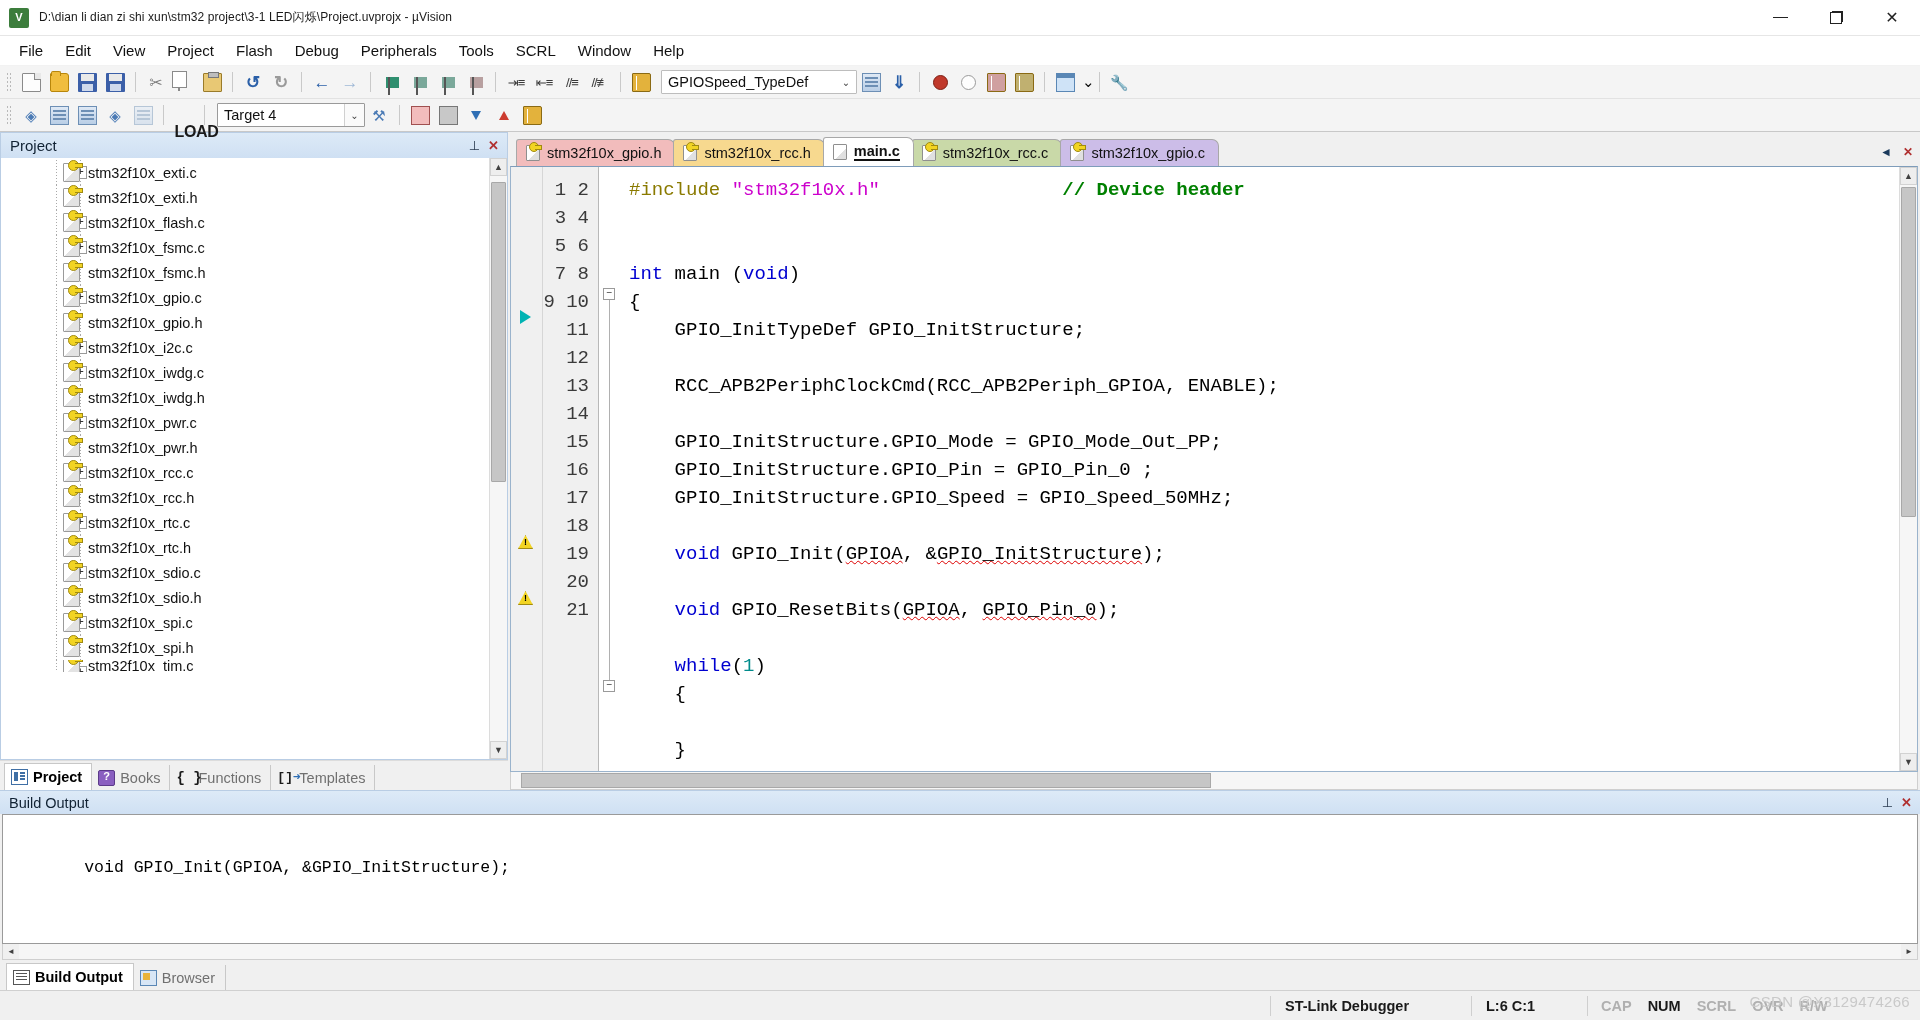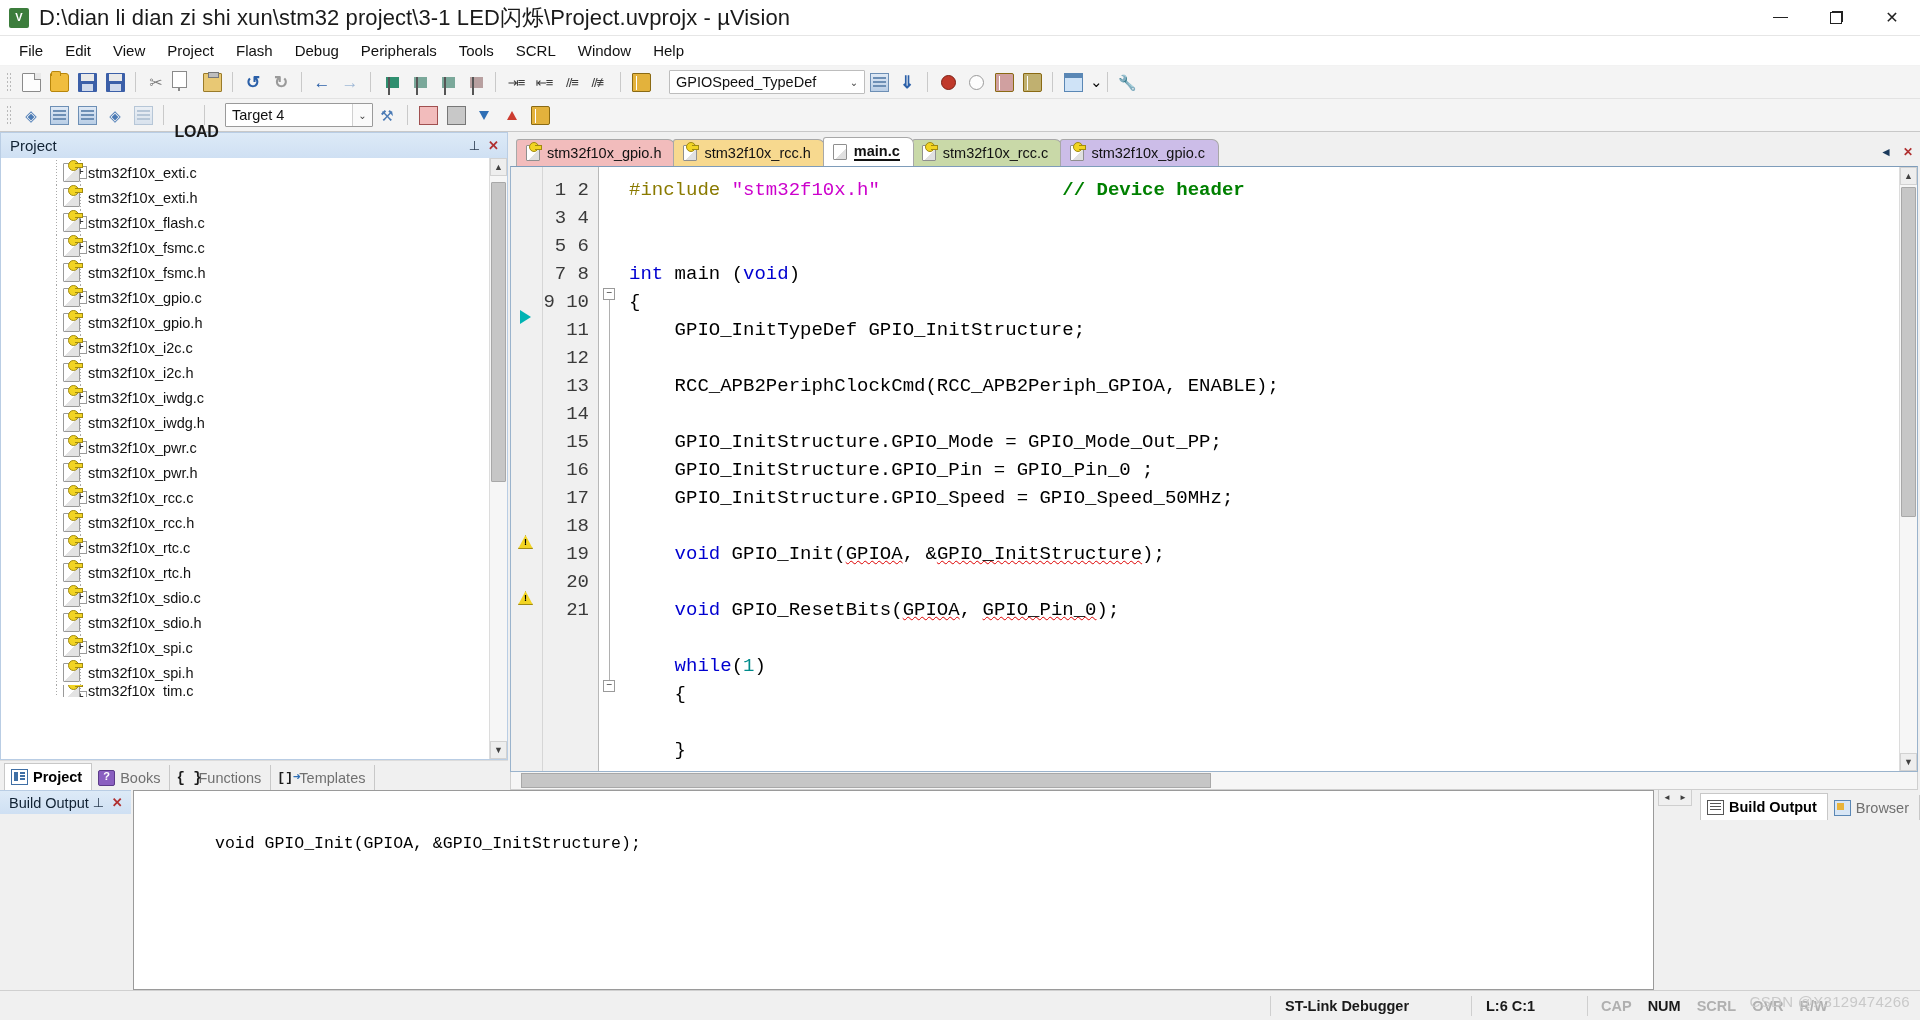--- a/index.html
+++ b/index.html
@@ -16,21 +16,21 @@
   .titlebar {
     height: 36px; background: #ffffff; display: flex; align-items: center;
     border-bottom: 1px solid #e6e6e6; flex: none;
   }
   .title-icon {
     width: 20px; height: 20px; margin-left: 9px; margin-right: 10px;
     background: #3c7d3c; border-radius: 2px; position: relative; flex: none;
     display: flex; align-items: center; justify-content: center;
     color: #fff; font-size: 11px; font-weight: bold; line-height: 1;
   }
-  .title-text { font-size: 22px; color: #1a1a1a; letter-spacing: 0.1px; white-space: nowrap; }
+  .title-text { font-size: 12px; color: #1a1a1a; letter-spacing: 0.1px; white-space: nowrap; }
   .title-spacer { flex: 1; }
   .win-btn {
     width: 56px; height: 36px; display: flex; align-items: center; justify-content: center;
     font-size: 16px; color: #222; flex: none;
   }
   .glyph-min { display:block; width: 15px; height: 1.5px; background: #222; }
   .glyph-max { display:block; width: 13px; height: 13px; position: relative; }
   .glyph-max:before { content:""; position:absolute; left:0; bottom:0; width:10px; height:10px; border:1.5px solid #222; }
   .glyph-max:after { content:""; position:absolute; right:0; top:0; width:10px; height:10px; border:1.5px solid #222; border-bottom:none; border-left:none; }
 
@@ -83,21 +83,21 @@
   .bld { background: linear-gradient(#dfe9f5,#b9cee6); border:1.2px solid #6d8fb5; }
   .bld:after { content:""; position:absolute; left:2px; top:3px; right:2px; height:2px; background:#6d8fb5; box-shadow:0 4px 0 #6d8fb5, 0 8px 0 #6d8fb5; }
   .loadbtn { font-size:16px; font-weight:bold; color:#1a1a1a; line-height:19px; text-align:center; letter-spacing:-0.3px;margin-top:32px; }
   .tri-dn { width:0;height:0;border-left:5px solid transparent;border-right:5px solid transparent;border-top:9px solid #2f6fb5; }
   .tri-up { width:0;height:0;border-left:5px solid transparent;border-right:5px solid transparent;border-bottom:9px solid #cc3b2f; }
   .flag { background:#2f8f6f; width:13px; height:11px; margin-left:3px; }
   .flag:before { content:""; position:absolute; left:2px; top:0; width:1.6px; height:18px; background:#555; }
 
   .combo {
     height: 24px; min-width: 148px; background: #fff; border: 1px solid #9a9a9a;
-    display: flex; align-items: center; margin-left: 14px; flex: none; border-radius: 1px; gap: 16px;
+    display: flex; align-items: center; margin-left: 6px; flex: none; border-radius: 1px; gap: 16px;
   }
   .combo .val { flex: 1; padding: 0 6px; font-size: 14.5px; color: #111; white-space: nowrap; overflow: hidden; }
   .combo .caret {
     width: 20px; height: 100%; display:flex; align-items:center; justify-content:center;
     border-left: 1px solid #d0d0d0; background: #fafafa; color: #444; font-size: 10px;
   }
   .combo.wide { min-width: 196px; }
   .combo.flat { border: 1px solid #bdbdbd; background: #fff; }
   .combo.flat .caret { background: transparent; border-left: none; }
 
@@ -244,21 +244,21 @@
     position: absolute; left: 4px; width: 12px; height: 12px; border: 1px solid #9a9a9a; background: #fff;
     font-size: 10px; line-height: 10px; text-align: center; color: #333; font-family: "Liberation Mono", monospace;
   }
   .foldline { position: absolute; left: 9.5px; width: 1px; background: #b0b0b0; }
   .ed-vscroll { width: 18px; background: #f6f6f6; border-left: 1px solid #dcdcdc; flex: none; display:flex; flex-direction:column; }
   .ed-hscroll { height: 18px; background: #f0f0f0; display:flex; align-items:center; flex:none; border: 1px solid #cfcfcf; border-top:none; }
   .hs-track { flex:1; position: relative; height: 100%; background:#f6f6f6; }
   .hs-thumb { position:absolute; top:1px; bottom:1px; background:#c6c6c6; border:1px solid #a8a8a8; }
 
   
-  .build-pane { height: 200px; flex: none; display: flex; background: #f0f0f0; }
+  .build-pane { height: 200px; flex: none; display: flex; flex-direction: column; background: #f0f0f0; }
   .build-header {
     height: 24px; background: linear-gradient(#ddeaf7,#cfe0f3); display:flex; align-items:center;
     padding: 0 4px 0 9px; font-size: 14.5px; color: #123; flex: none; border-top: 1px solid #b9cde4;
   }
   .build-body {
     flex: 1; background: #fff; border: 1px solid #9a9a9a; margin: 0 2px;
     font-family: "Liberation Mono", monospace; font-size: 16.5px; line-height: 20.5px;
     color: #000; overflow: hidden; padding-top: 2px; position: relative; white-space: pre;
   }
   .bline { padding-left: 2px; }
@@ -530,26 +530,20 @@
               <span class="guide"></span>
               <span class="fileic"></span>
               <span>stm32f10x_gpio.h</span>
             </div>
           <div class="tnode">
               <span class="vline"></span>
               <span class="guide"></span>
               <span class="expander">+</span>
               <span class="fileic"></span>
               <span>stm32f10x_i2c.c</span>
-            </div>
-          <div class="tnode">
-              <span class="vline"></span>
-              <span class="guide"></span>
-              <span class="fileic"></span>
-              <span>stm32f10x_i2c.h</span>
             </div>
           <div class="tnode">
               <span class="vline"></span>
               <span class="guide"></span>
               <span class="expander">+</span>
               <span class="fileic"></span>
               <span>stm32f10x_iwdg.c</span>
             </div>
           <div class="tnode">
               <span class="vline"></span>

